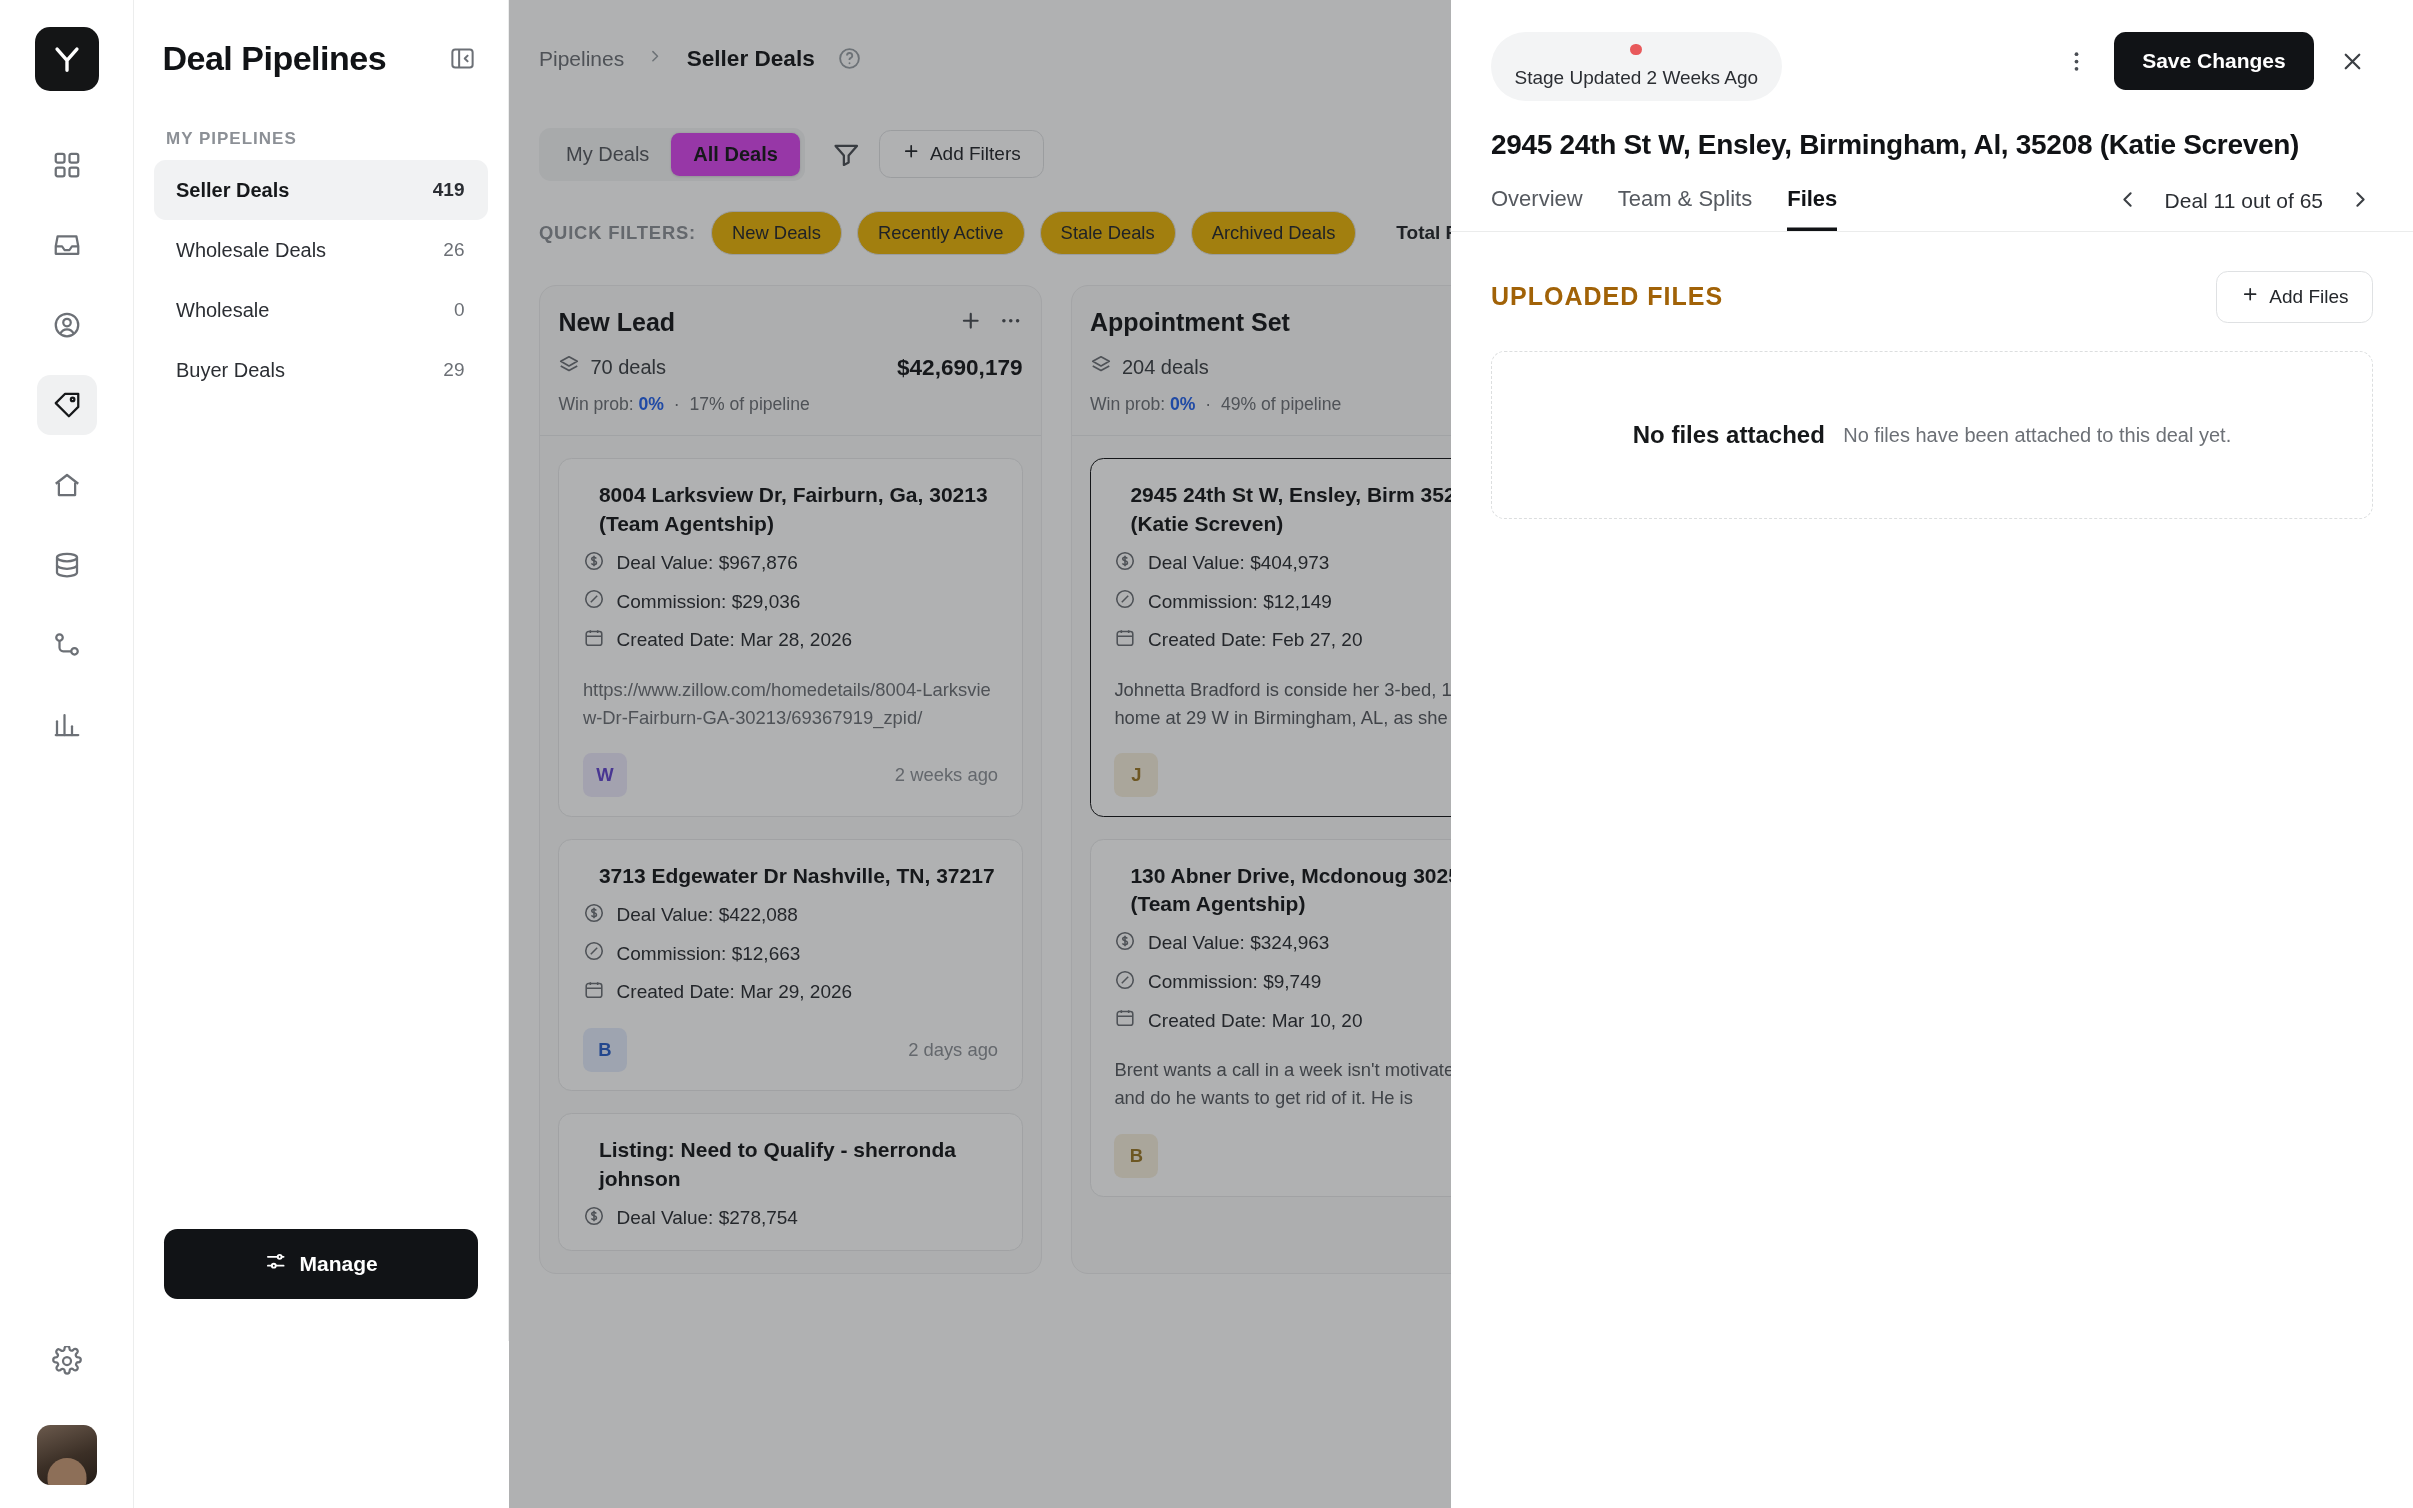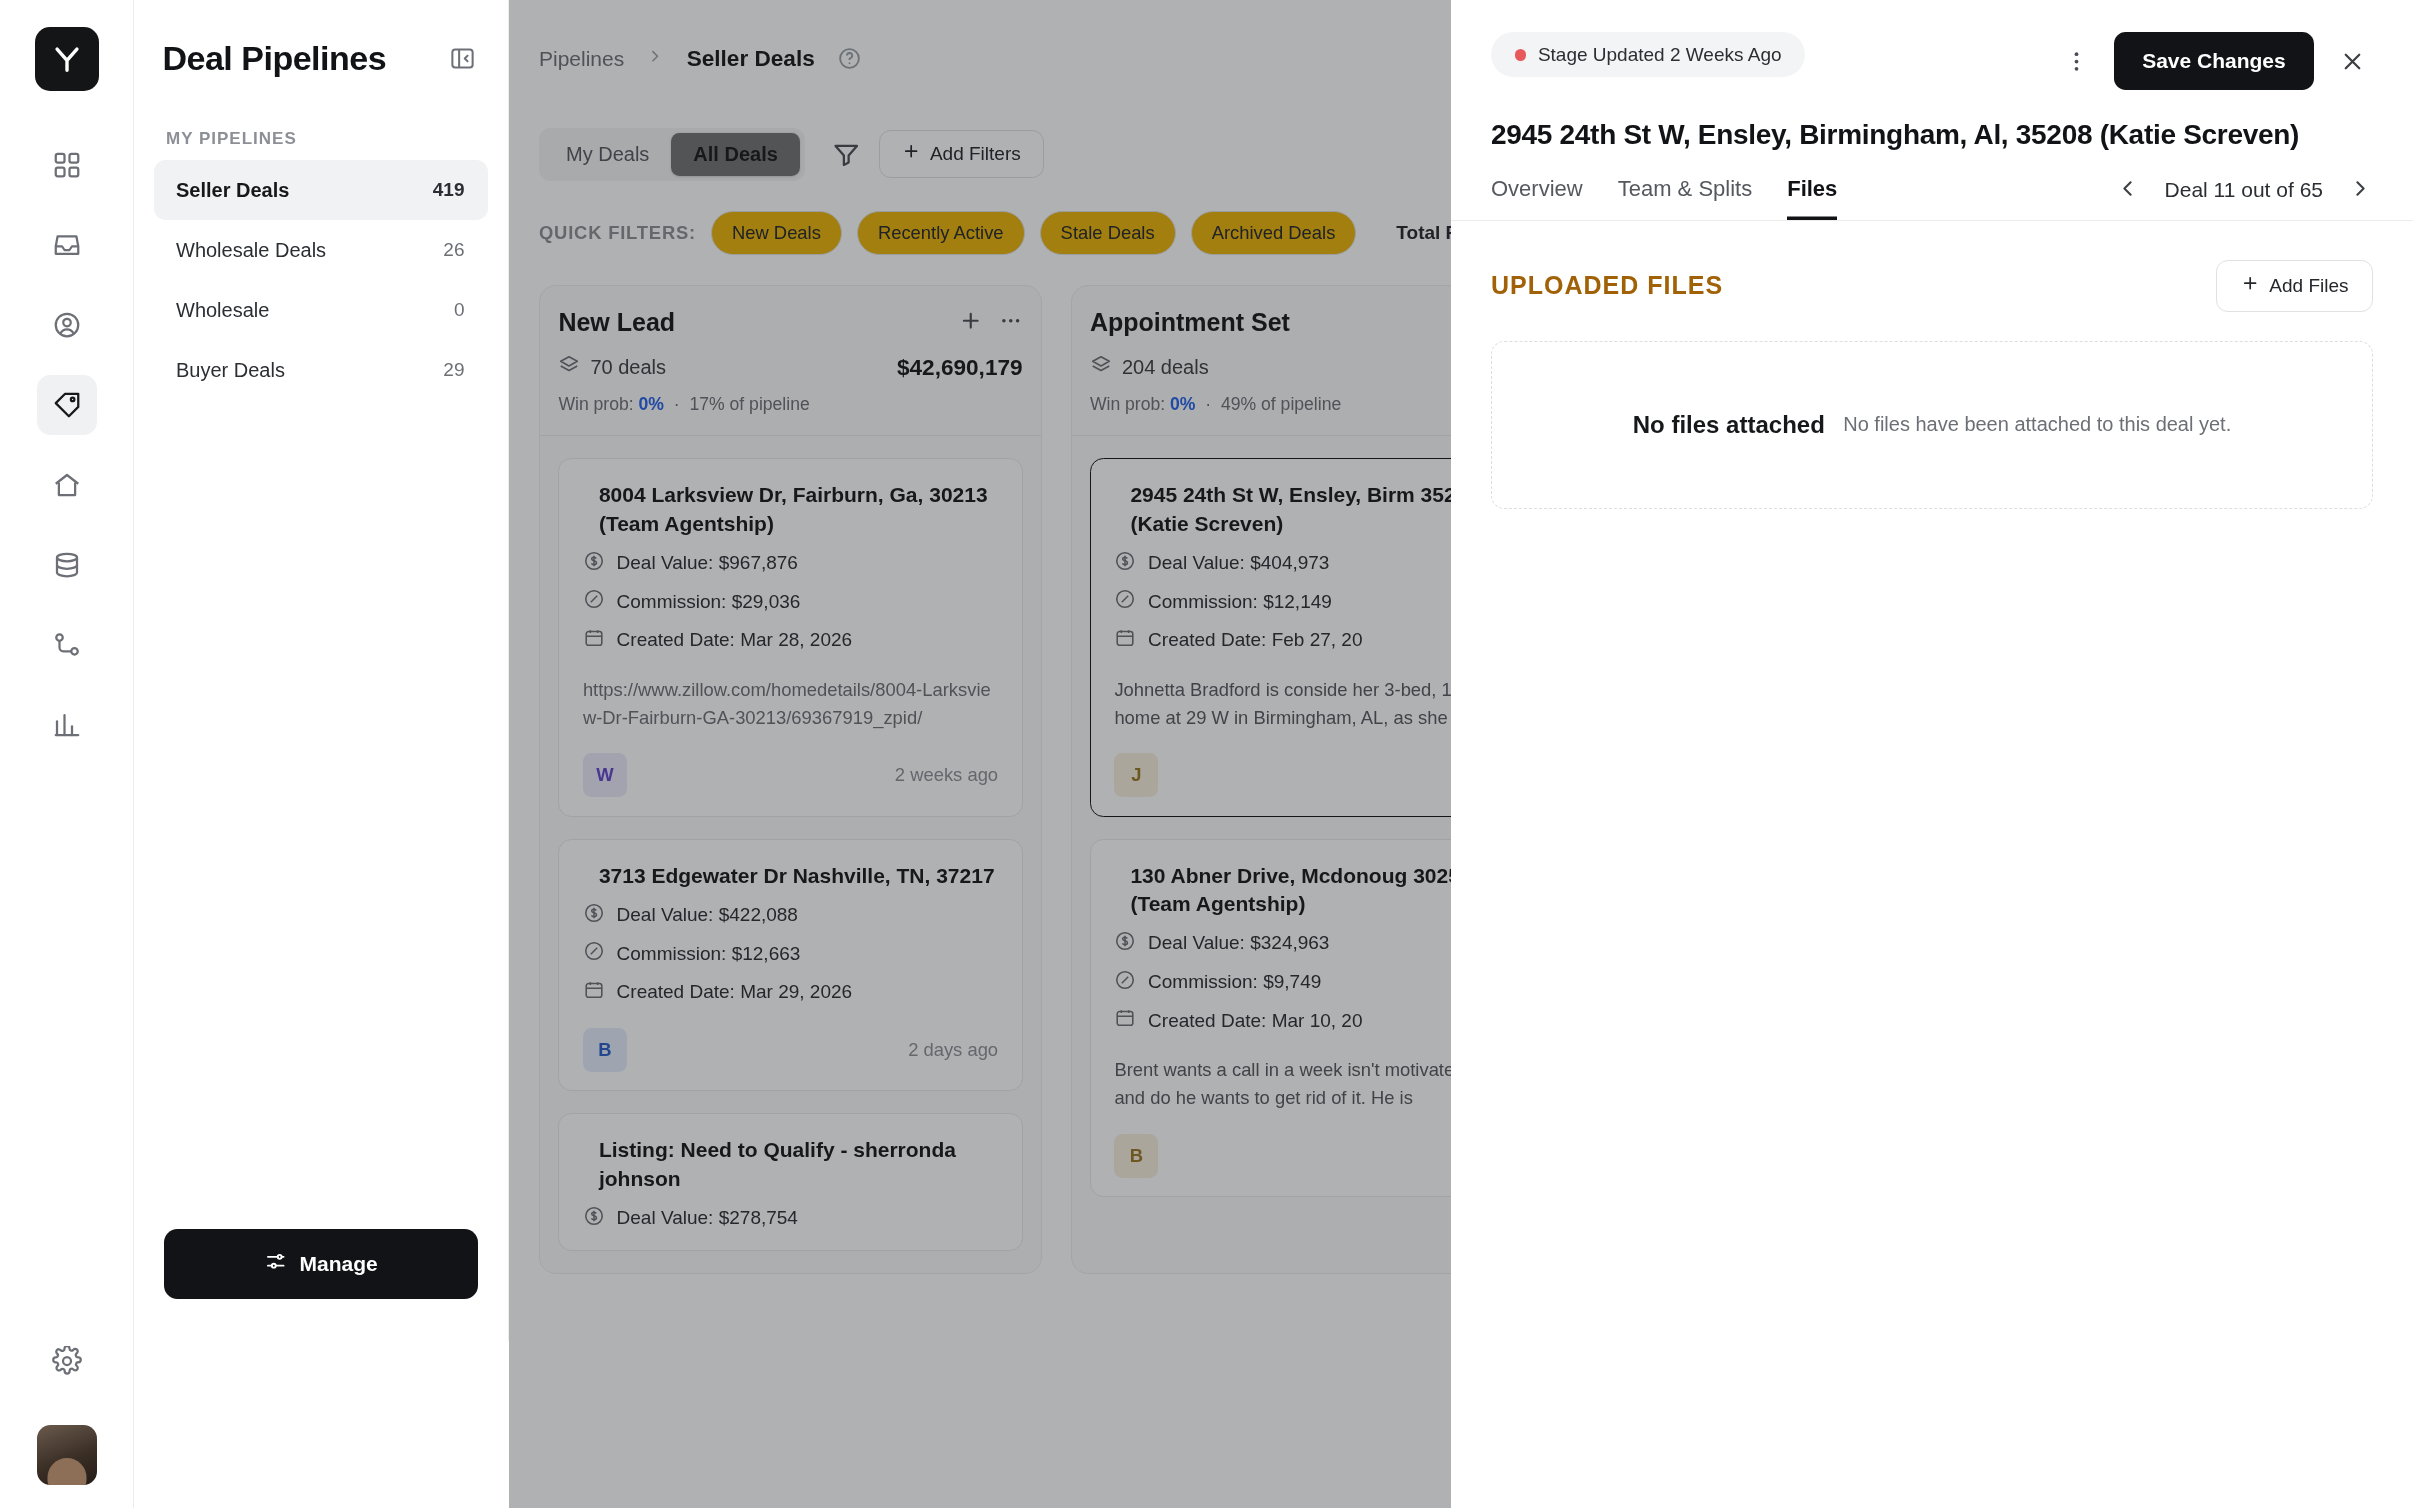--- a/index.html
+++ b/index.html
@@ -105,21 +105,21 @@
   .crumbs .sep svg { width: 18.4px; height: 18.4px; }
   .crumb-current { color: #16181a; font-weight: 600; font-size: 22.6px; }
   .help-icon { color: #9aa0a6; display: flex; }
   .help-icon svg { width: 25px; height: 25px; }
 
   .toolbar { display: flex; align-items: center; gap: 18.4px; padding: 0 0 0 30px; height: 74px; }
   .seg {
     display: flex; background: #f3f4f5; border-radius: 11.7px; padding: 5px;
   }
   .seg-item { padding: 10px 22px; border-radius: 8.4px; font-size: 20px; color: #55595f; }
-  .seg-item.active { background: #737373; color: #16181a; font-weight: 600; box-shadow: 0 0.8px 2.5px rgba(0,0,0,.14); }
+  .seg-item.active { background: #d946ef; color: #16181a; font-weight: 600; box-shadow: 0 0.8px 2.5px rgba(0,0,0,.14); }
   .filter-icon { color: #4a4e54; display: flex; margin-left: 8.4px; }
   .filter-icon svg { width: 28.5px; height: 28.5px; }
   .add-filters {
     display: flex; align-items: center; gap: 10px;
     border: 0.8px solid #dfe1e3; border-radius: 11.7px; padding: 11.7px 22px;
     font-size: 19px; color: #24272b; background: #fff;
   }
   .quick-row { display: flex; align-items: center; gap: 15px; padding: 20px 0 0 30px; font-size: 18.4px; }
   .quick-label { color: #8c9096; letter-spacing: 0.8px; font-weight: 600; }
   .chip {
@@ -179,21 +179,21 @@
     background: #ffffff; z-index: 30;
     display: flex; flex-direction: column;
   }
   .panel-top {
     padding: 32px 40px 0 40px;
     display: flex; align-items: flex-start; justify-content: space-between;
   }
   .stage-pill {
     display: inline-flex; align-items: center; gap: 11.7px;
     background: #f3f4f5; border-radius: 837px;
-    padding: 11.7px 23.5px; font-size: 19px; color: #2b2e33; font-weight: 500;
+    padding: 11.7px 23.5px; font-size: 19px; color: #2b2e33; font-weight: 500; flex-direction: column;
   }
   .dot { width: 11.7px; height: 11.7px; border-radius: 50%; background: #e8595b; }
   .panel-top-right { display: flex; align-items: center; gap: 18.4px; }
   .kebab { color: #4a4e54; display: flex; padding: 6.7px; }
   .kebab svg { width: 25px; height: 25px; }
   .save-btn {
     background: #111316; color: #fff; border-radius: 11.7px;
     padding: 17px 28.5px; font-size: 21px; font-weight: 600;
   }
   .close-btn { color: #3c4045; display: flex; padding: 6.7px; }

